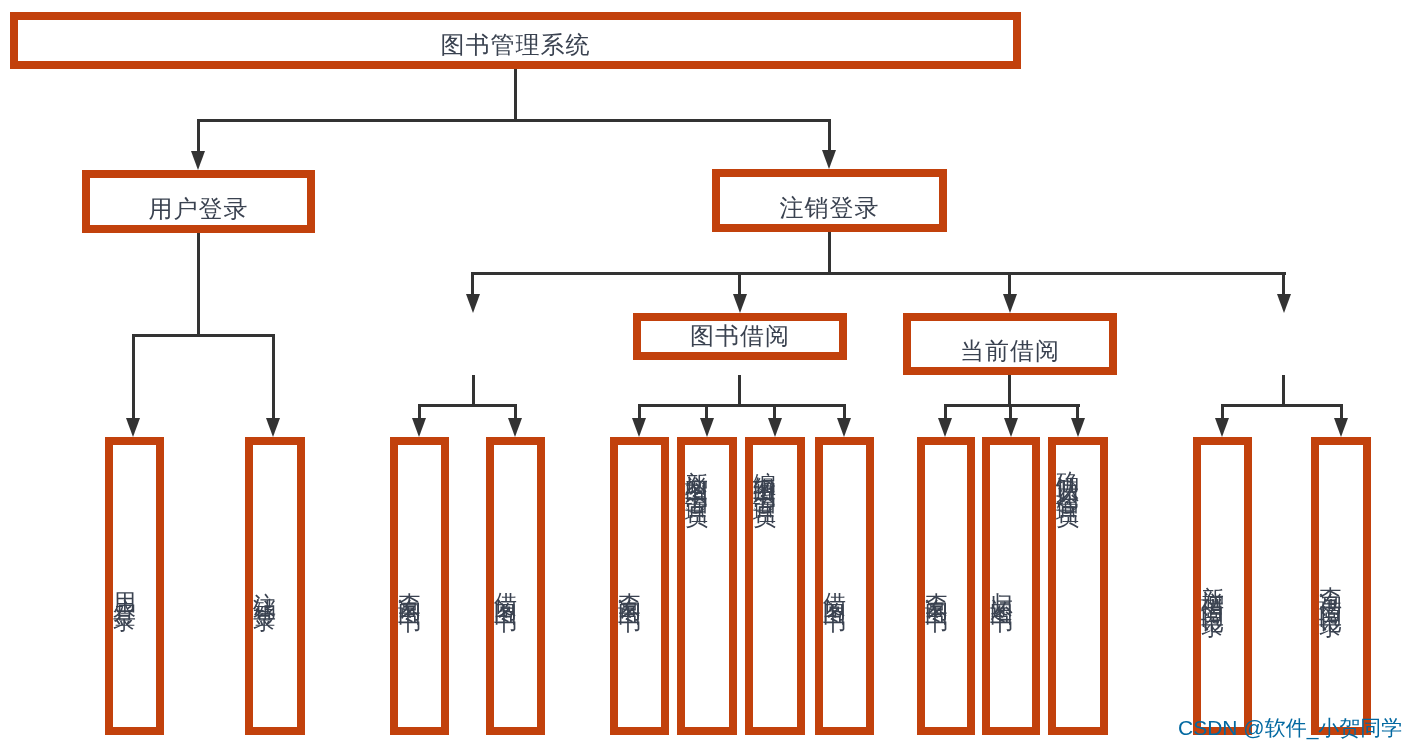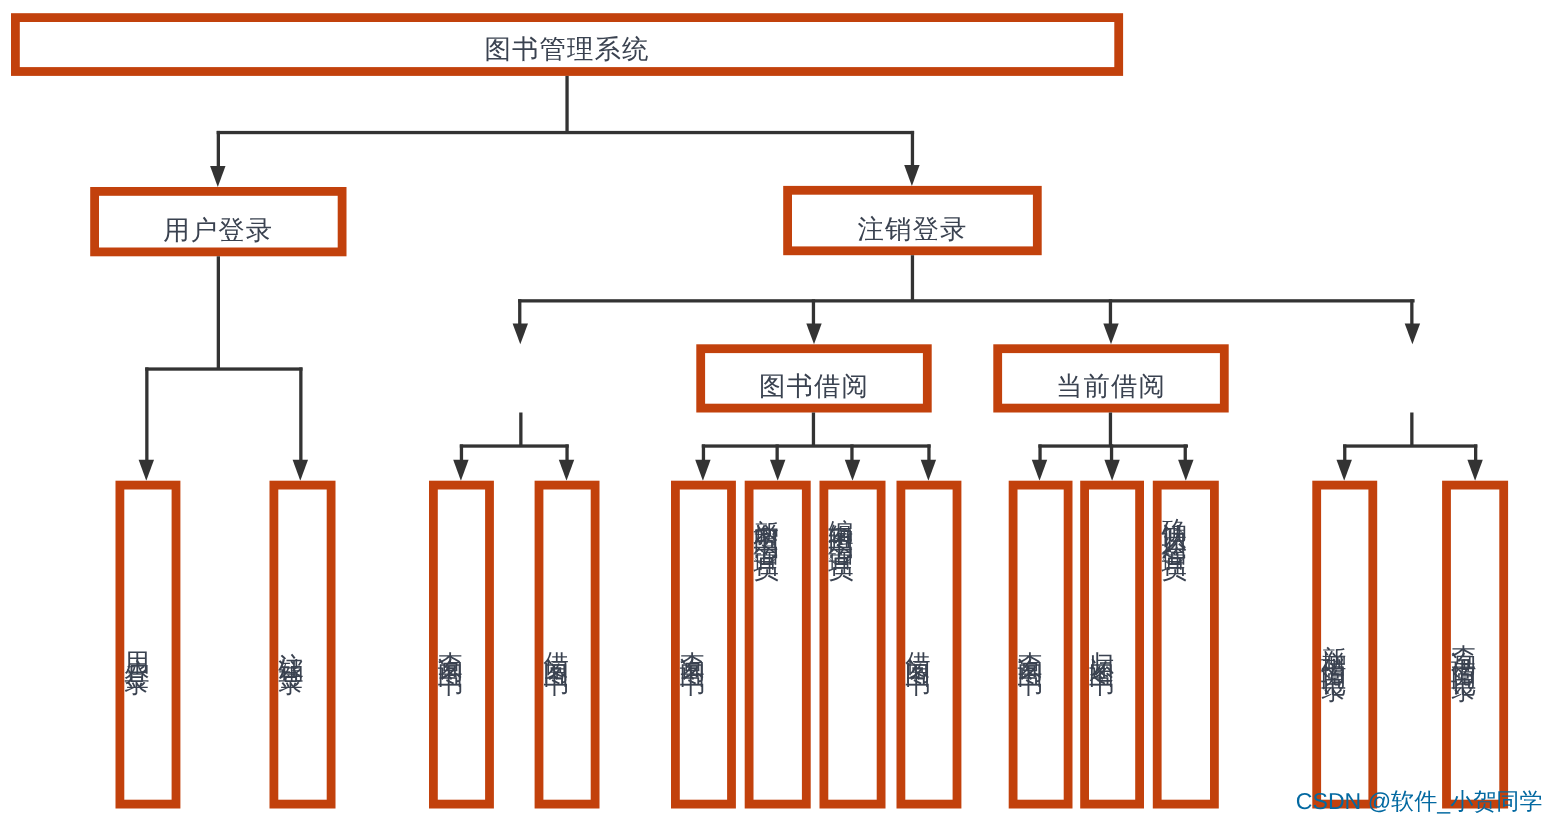--- a/index.html
+++ b/index.html
@@ -91,21 +91,21 @@
   <div class="line" style="left:471px;top:272px;width:815px;height:3px;"></div>
   <div class="line" style="left:471px;top:272px;width:3px;height:26px;"></div>
   <div class="arrow" style="left:466px;top:294px;"></div>
   <div class="line" style="left:738px;top:272px;width:3px;height:26px;"></div>
   <div class="arrow" style="left:733px;top:294px;"></div>
   <div class="line" style="left:1008px;top:272px;width:3px;height:26px;"></div>
   <div class="arrow" style="left:1003px;top:294px;"></div>
   <div class="line" style="left:1282px;top:272px;width:3px;height:26px;"></div>
   <div class="arrow" style="left:1277px;top:294px;"></div>
 
-  <div class="box hbox" style="left:633px;top:313px;width:214px;height:62px;">
+  <div class="box hbox" style="left:633px;top:313px;width:214px;height:47px;">
     <span>图书借阅</span>
   </div>
   <div class="box hbox" style="left:903px;top:313px;width:214px;height:62px;">
     <span>当前借阅</span>
   </div>
 
   <div class="line" style="left:472px;top:375px;width:3px;height:31px;"></div>
   <div class="line" style="left:418px;top:404px;width:99px;height:3px;"></div>
   <div class="line" style="left:418px;top:404px;width:3px;height:16px;"></div>
   <div class="arrow" style="left:412px;top:418px;"></div>

